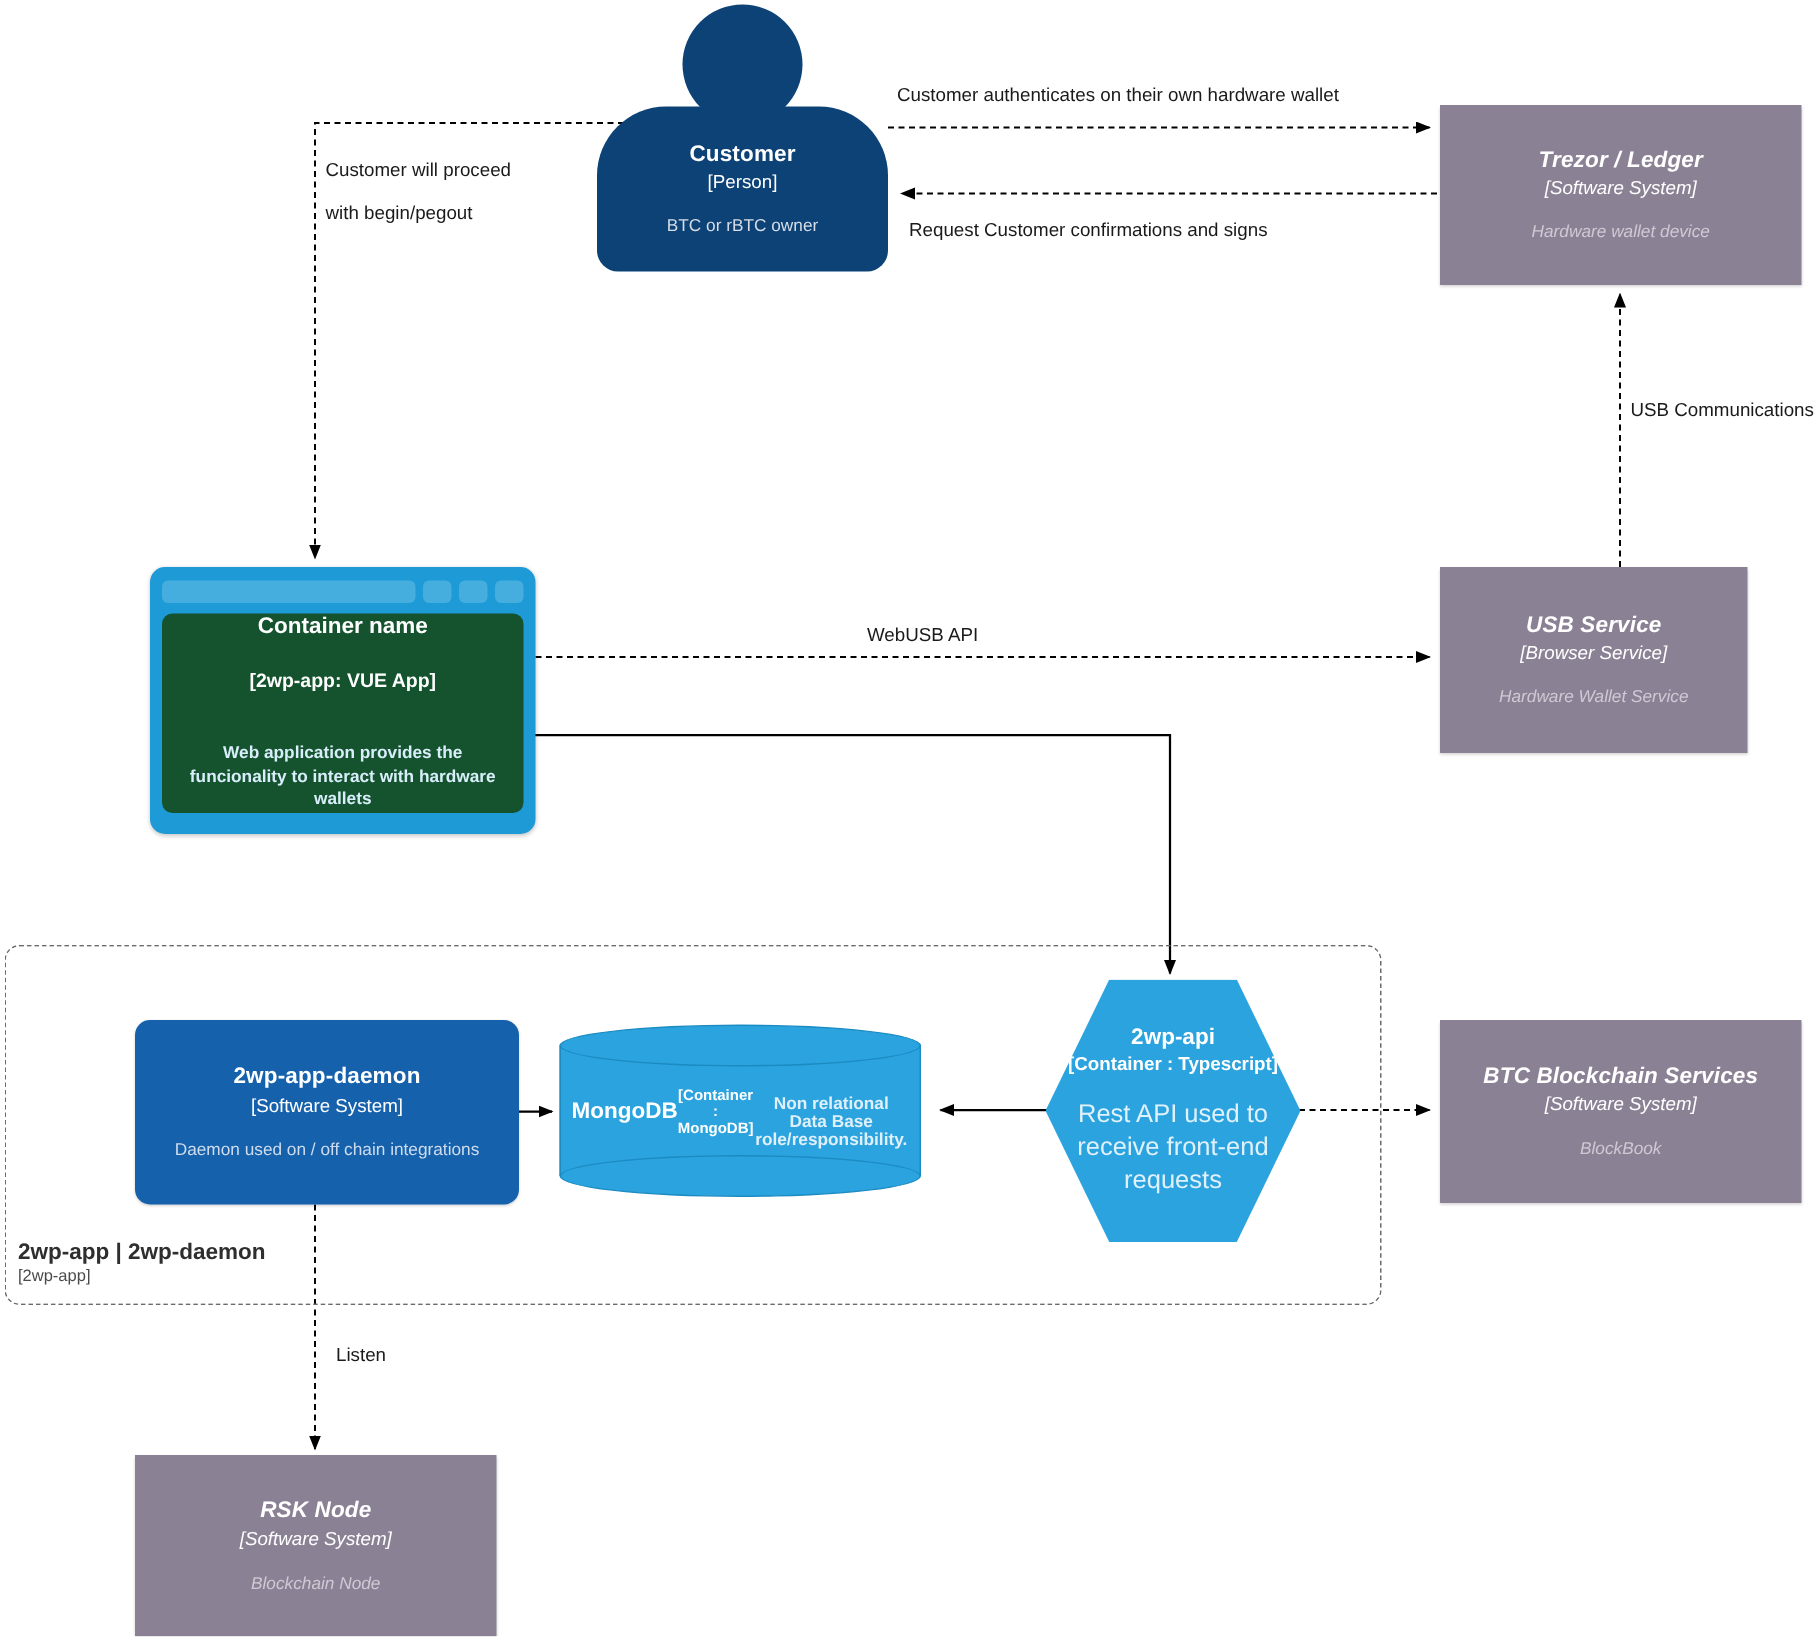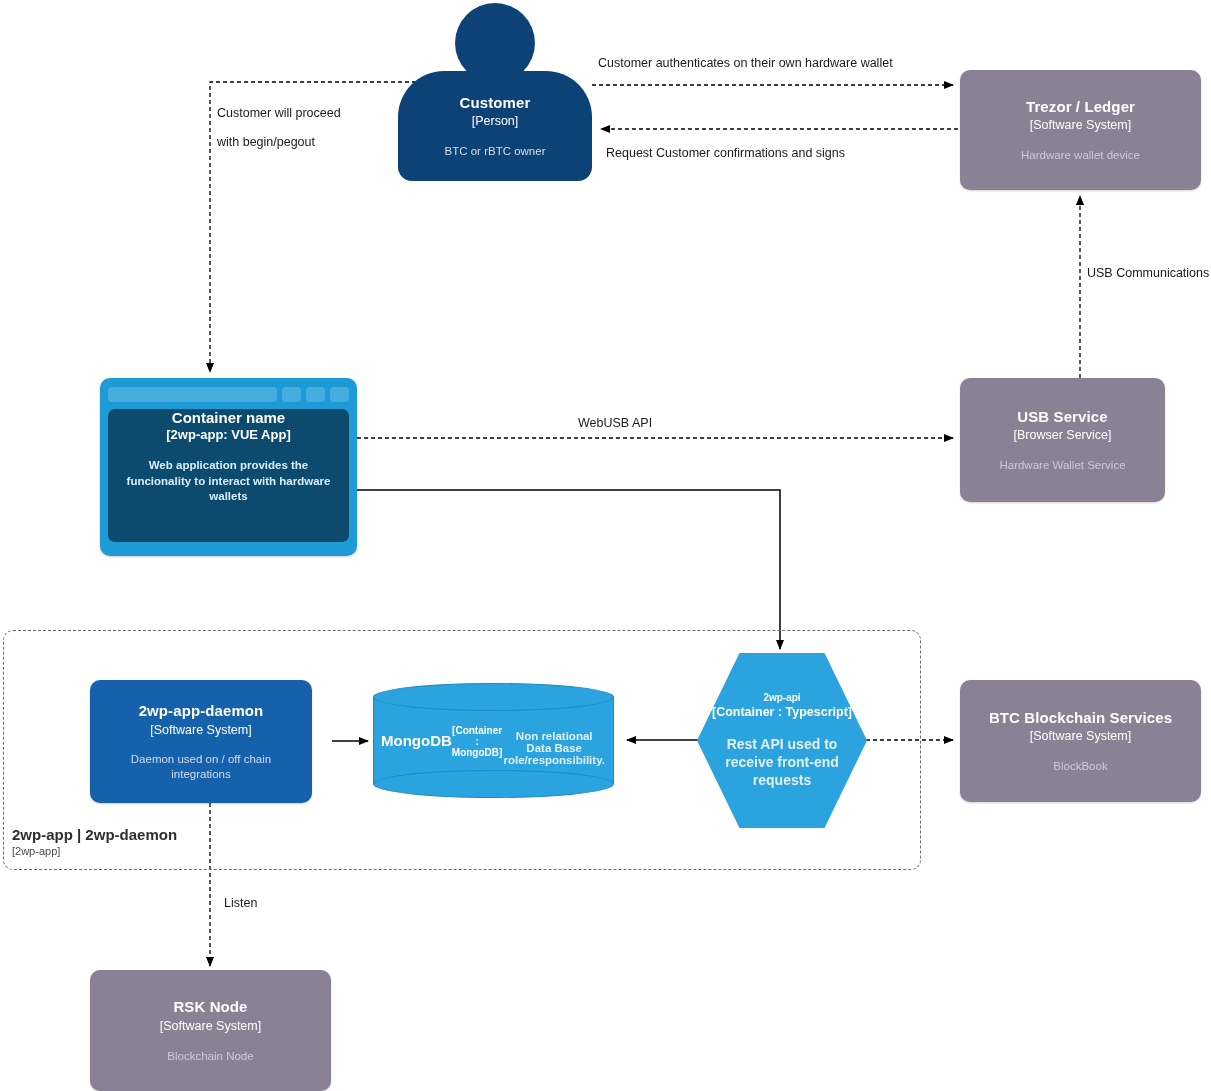--- a/index.html
+++ b/index.html
@@ -55,22 +55,23 @@
     background:#0d4277;
   }
   .person-body{
     background:#0d4277;
     border-radius:46px 46px 14px 14px;
   }
   .person-body .n-desc{color:#d7dde6;}
   
   .sys{
     background:#8b8195;
-    border-radius:10px;
+    border-radius:0;
     box-shadow:0 1px 2px rgba(0,0,0,.18);
+    font-style:italic;
   }
   .sys .n-desc{color:#cfc9d4;}
   
   .cont-dark{
     background:#1561ac;
     border-radius:10px;
     box-shadow:0 1px 2px rgba(0,0,0,.18);
   }
   .cont-dark .n-desc{color:#cfdced;}
   
@@ -92,23 +93,23 @@
     height:15px;
     border-radius:4px;
     background:#45aede;
   }
   .browser-bar .dot{
     width:19px;height:15px;border-radius:4px;background:#45aede;
   }
   .browser-body{
     margin-top:6px;
     height:calc(100% - 30px);
-    background:#0c4a6e;
+    background:#14532d;
     border-radius:7px;
-    display:flex;flex-direction:column;align-items:center;justify-content:flex-start;
+    display:flex;flex-direction:column;align-items:center;justify-content:space-between;
     text-align:center;
     color:#fff;
     padding:0 10px;
     box-sizing:border-box;
   }
   .browser-body .n-name{font-weight:bold;font-size:15px;}
   .browser-body .n-type{font-weight:bold;font-size:13px;margin-top:1px;}
   .browser-body .n-desc{font-weight:bold;font-size:11.5px;margin-top:16px;color:#d8eefa;line-height:1.35;}
   
   .cyl{
@@ -142,23 +143,23 @@
   .hex .hex-shape{
     position:absolute;left:0;top:0;width:100%;height:100%;
     background:#2AA3DE;
     clip-path:polygon(25% 0%, 75% 0%, 100% 50%, 75% 100%, 25% 100%, 0% 50%);
   }
   .hex .hex-text{
     position:absolute;left:0;right:0;top:0;bottom:0;
     display:flex;flex-direction:column;align-items:center;justify-content:center;
     color:#fff;text-align:center;padding:0 6px;box-sizing:border-box;
   }
-  .hex .n-name{font-weight:bold;font-size:10px;}
+  .hex .n-name{font-weight:bold;font-size:15px;}
   .hex .n-type{font-weight:bold;font-size:12.5px;margin-top:2px;}
-  .hex .n-desc{font-weight:bold;font-size:14px;margin-top:16px;color:#e0f1fc;line-height:1.3;}
+  .hex .n-desc{font-weight:normal;font-size:17px;margin-top:16px;color:#e0f1fc;line-height:1.3;}
   
   .boundary{
     position:absolute;
     border:1.5px dashed #6b6b6b;
     border-radius:10px;
     box-sizing:border-box;
     background:transparent;
   }
   .boundary-label{
     position:absolute;
@@ -239,21 +240,21 @@
       <div class="n-desc">Web application provides the funcionality to interact with hardware wallets</div>
     </div>
   </div>
 
   <div class="node sys" style="left:960px; top:378px; width:205px; height:124px;">
     <div class="n-name">USB Service</div>
     <div class="n-type">[Browser Service]</div>
     <div class="n-desc">Hardware Wallet Service</div>
   </div>
 
-  <div class="node cont-dark" style="left:90px; top:680px; width:222px; height:123px;">
+  <div class="node cont-dark" style="left:90px; top:680px; width:256px; height:123px;">
     <div class="n-name">2wp-app-daemon</div>
     <div class="n-type">[Software System]</div>
     <div class="n-desc">Daemon used on / off chain integrations</div>
   </div>
 
   <div class="cyl" style="left:373px; top:683px; width:241px; height:115px;">
     <div class="cyl-body"></div>
     <div class="cyl-bot"></div>
     <div class="cyl-top"></div>
     <div class="cyl-text">

